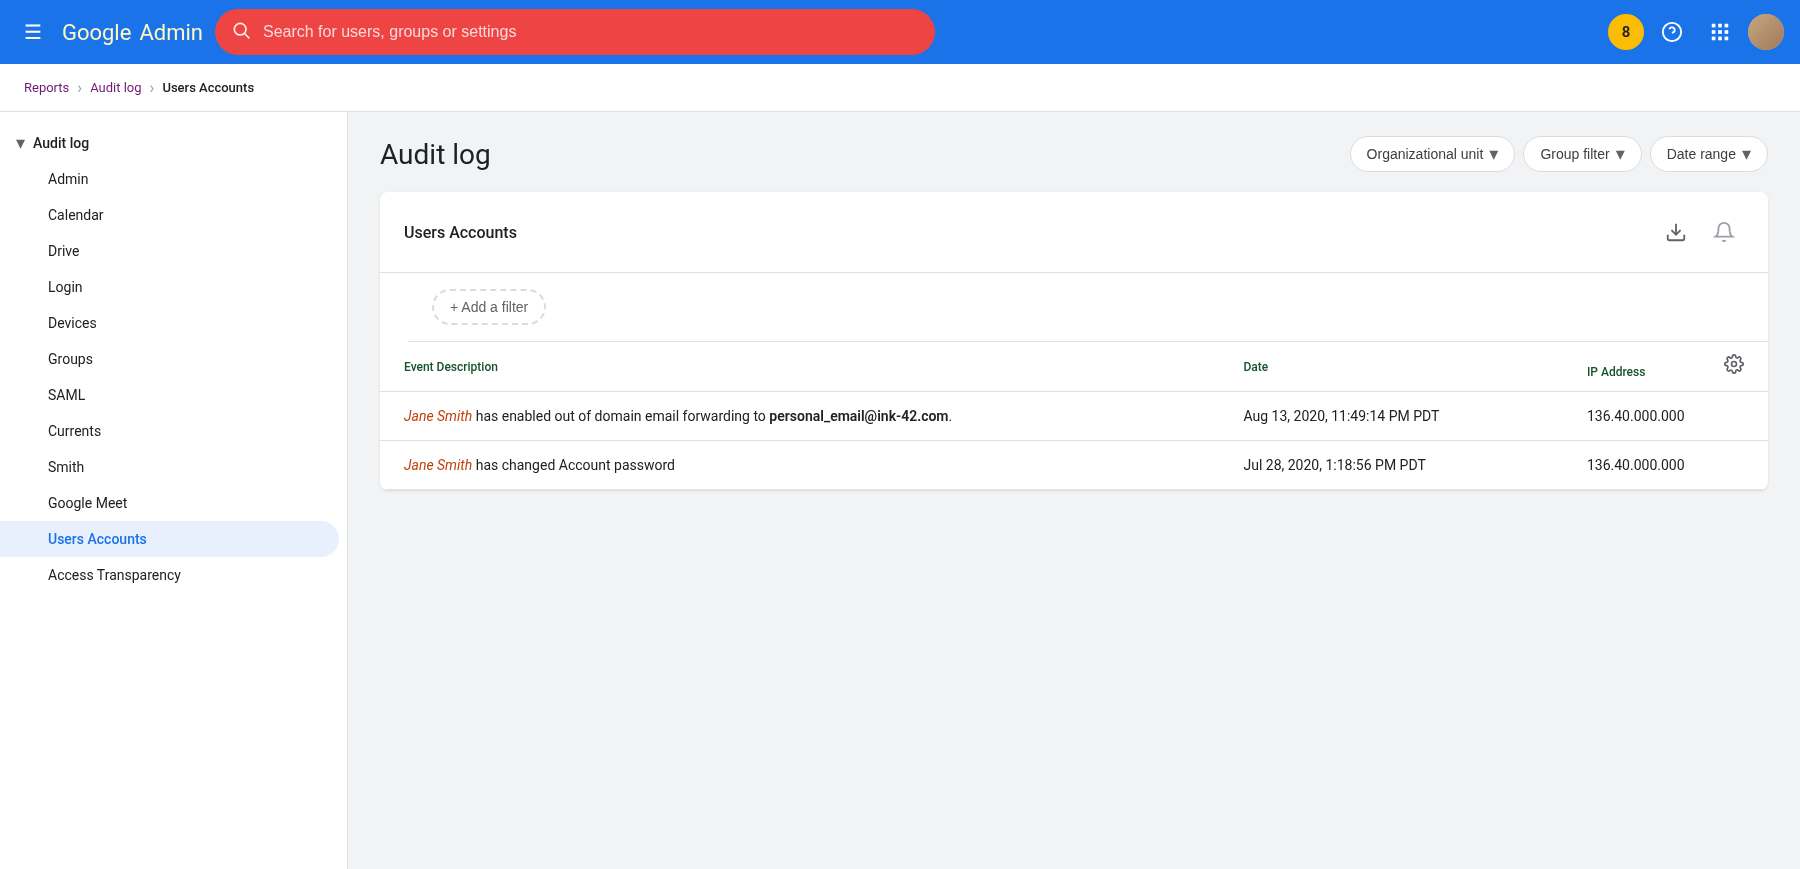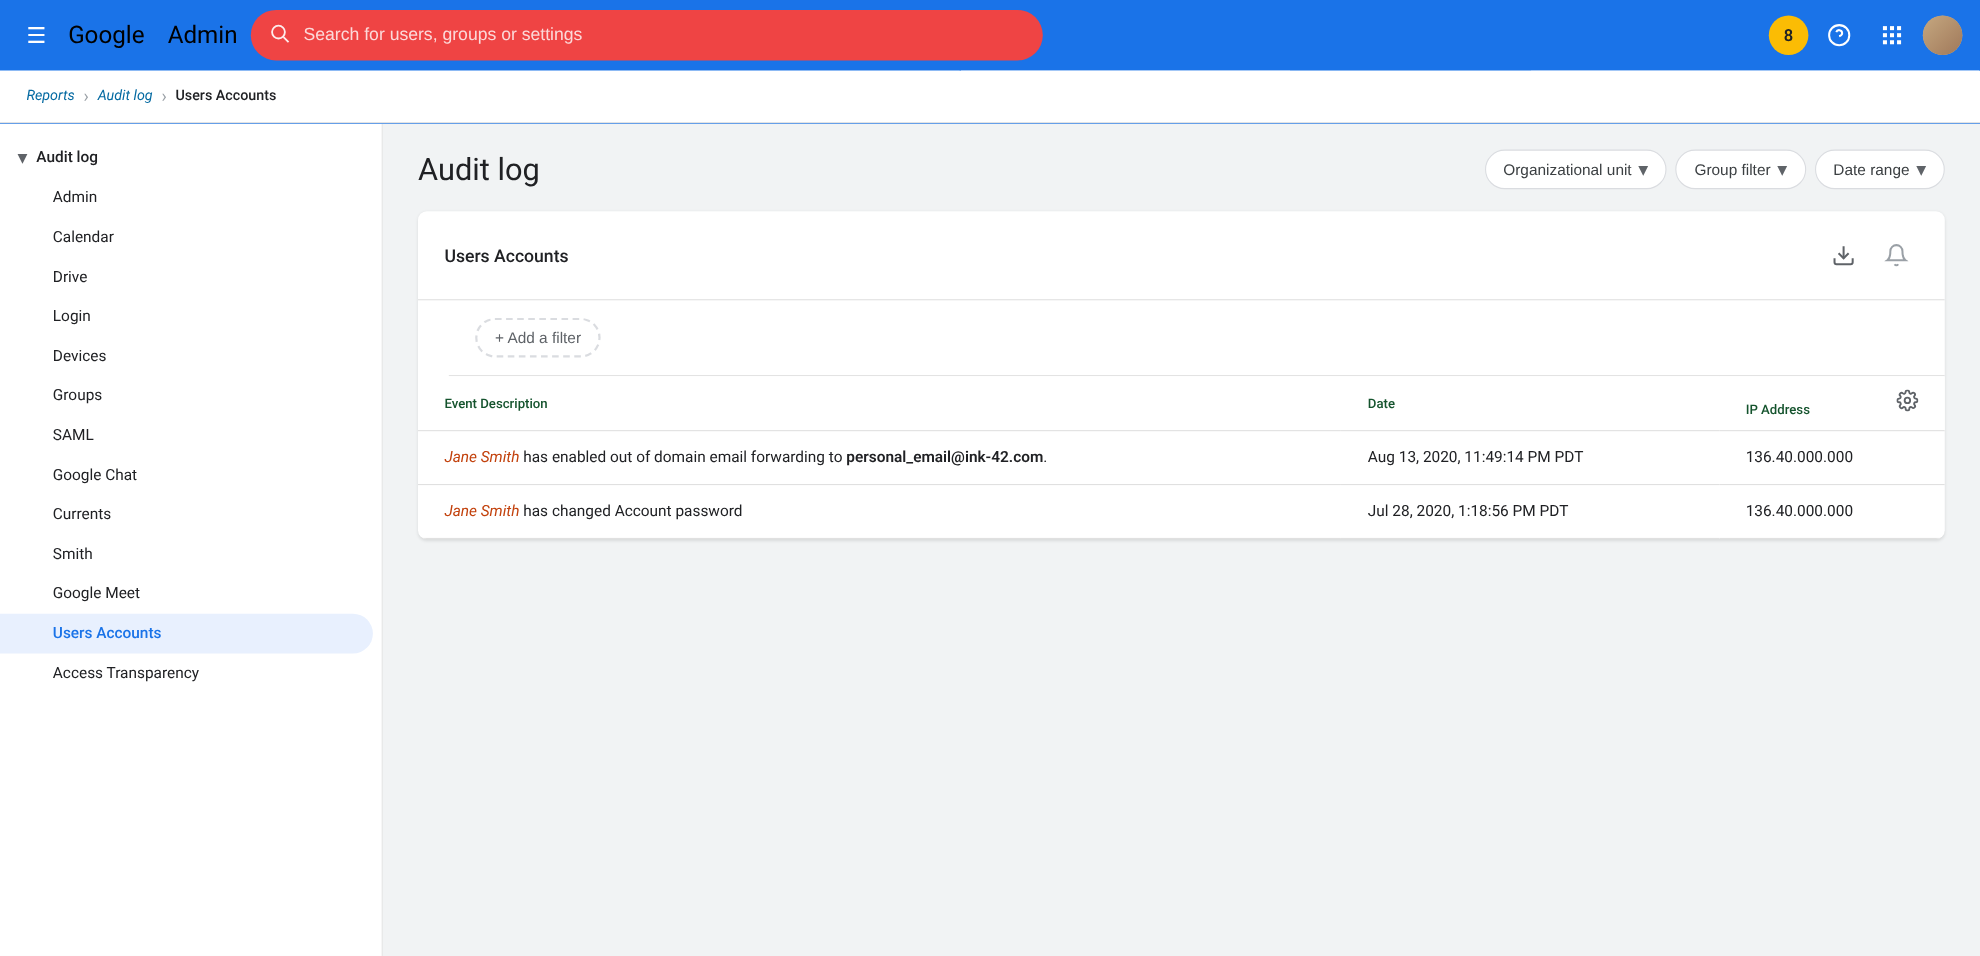--- a/index.html
+++ b/index.html
@@ -4,21 +4,21 @@
   <style>
     * { box-sizing: border-box; margin: 0; padding: 0; }
     body { font-family: 'Google Sans', Roboto, Arial, sans-serif; font-size: 14px; color: #202124; background: #f1f3f4; height: 869px; overflow: hidden; }
 
     
     .top-nav {
       display: flex; align-items: center; background: #1a73e8; height: 64px;
       padding: 0 16px; gap: 12px; position: fixed; top: 0; left: 0; right: 0; z-index: 100;
     }
     .nav-hamburger { color: white; cursor: pointer; font-size: 20px; padding: 8px; }
-    .nav-logo { display: flex; align-items: flex-end; gap: 21px; color: #000000; font-size: 22px; font-weight: 400; white-space: nowrap; }
+    .nav-logo { display: flex; align-items: flex-end; gap: 8px; color: #fef9c3; font-size: 22px; font-weight: 400; white-space: nowrap; }
     .search-bar {
       flex: 1; max-width: 720px; background: #ef4444; border-radius: 24px;
       display: flex; align-items: center; padding: 0 16px; height: 46px; gap: 12px;
       border: none;
     }
     .search-bar input {
       background: transparent; border: none; outline: none; color: white;
       font-size: 16px; flex: 1; width: 100%;
     }
     .search-bar input::placeholder { color: rgba(255,255,255,0.8); }
@@ -42,21 +42,21 @@
       width: 100%; height: 100%; border-radius: 50%;
       background: linear-gradient(135deg, #c5a880, #a0785a);
     }
 
     
     .breadcrumb {
       position: fixed; top: 64px; left: 0; right: 0; background: white;
       padding: 0 24px; height: 48px; display: flex; align-items: center;
       gap: 8px; font-size: 13px; color: #5f6368; border-bottom: 1px solid #e0e0e0; z-index: 99;
     }
-    .breadcrumb a { color: #0369a1; text-decoration: none; cursor: pointer; font-style: italic; }
+    .breadcrumb a { color: #701a75; text-decoration: none; cursor: pointer; }
     .breadcrumb-sep { color: #9aa0a6; font-size: 16px; }
     .breadcrumb-current { color: #202124; font-weight: 500; }
 
     
     .layout { display: flex; margin-top: 112px; height: calc(869px - 112px); }
 
     
     .sidebar {
       width: 348px; min-width: 348px; background: white; border-right: 1px solid #e0e0e0;
       overflow-y: auto; padding: 8px 0;
@@ -206,21 +206,20 @@
       </div>
 
       <div id="sidebar-items">
           <div class="sidebar-item">Admin</div>
           <div class="sidebar-item">Calendar</div>
           <div class="sidebar-item">Drive</div>
           <div class="sidebar-item">Login</div>
           <div class="sidebar-item">Devices</div>
           <div class="sidebar-item">Groups</div>
           <div class="sidebar-item">SAML</div>
-          <div class="sidebar-item">Google Chat</div>
           <div class="sidebar-item">Currents</div>
           <div class="sidebar-item">Smith</div>
           <div class="sidebar-item">Google Meet</div>
           <div class="sidebar-item active">Users Accounts</div>
           <div class="sidebar-item">Access Transparency</div>
         </div>
     </div>
   </aside>
 
   <main class="main-content">

